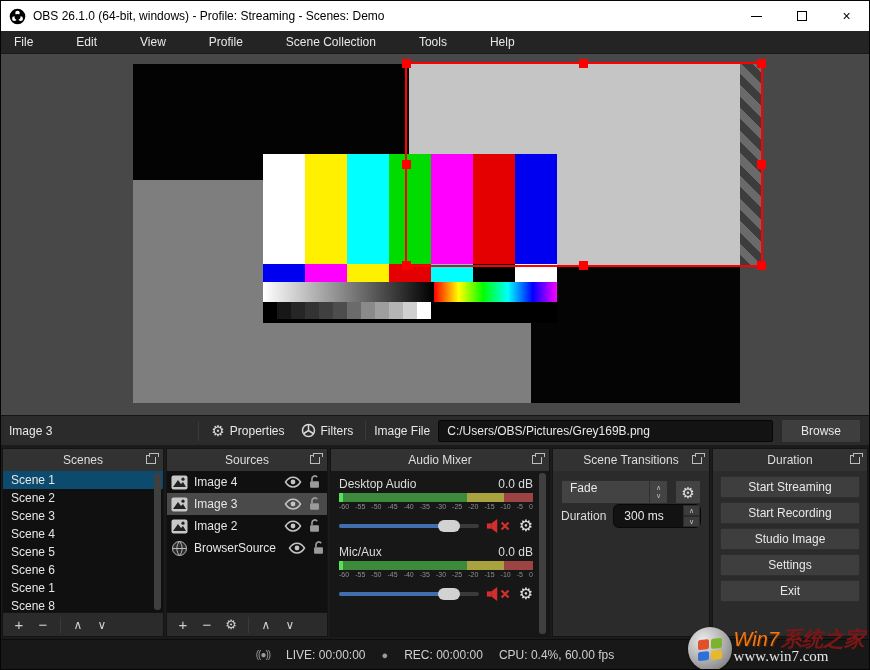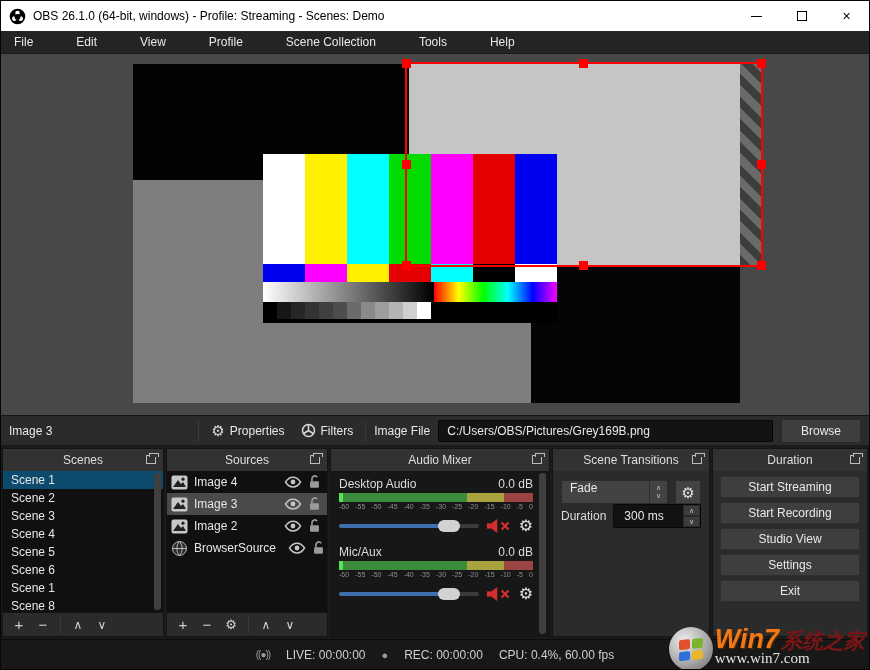--- a/index.html
+++ b/index.html
@@ -98,21 +98,21 @@
 
   
   .trans-body { background:#2b2b2b; padding:9px 8px; flex:1; }
   .trans-row { display:flex; align-items:center; gap:7px; }
   .combo { flex:1; height:24px; background:#434343; border:1px solid #2c2c2c; border-radius:2px; display:flex; color:#e8e8e8; }
   .combo-label { padding-left:8px; flex:1; }
   .combo-arrows { width:18px; border-left:1px solid #2f2f2f; display:flex; flex-direction:column; align-items:center; justify-content:center; font-size:7px; color:#c0c0c0; line-height:8px; height:100%; }
   .sq-btn { width:26px; height:24px; background:#434343; border:1px solid #2c2c2c; border-radius:2px; color:#e0e0e0; font-size:15px; line-height:1; }
   .dur-row { margin-top:0; }
   .dur-label { color:#dcdcdc; }
-  .spinbox { margin-left:auto; width:96px; height:24px; display:flex; background:#121212; border:1px solid #090909; border-radius:1px; }
+  .spinbox { margin-left:auto; width:96px; height:24px; display:flex; background:#121212; border:1px solid #090909; border-radius:6px; }
   .spin-val { flex:1; color:#e8e8e8; line-height:22px; padding-left:10px; }
   .spin-btns { width:17px; display:flex; flex-direction:column; }
   .spin-btn { flex:1; background:#3c3c3c; border:1px solid #2a2a2a; color:#c8c8c8; font-size:7px; display:flex; align-items:center; justify-content:center; }
 
   
   .controls-body { background:#2b2b2b; padding:5px 7px; flex:1; display:flex; flex-direction:column; gap:4px; }
   .ctl-btn { height:22px; background:#3e3e3e; border:1px solid #2e2e2e; border-radius:2px; color:#e8e8e8; font-size:12px; font-family:"Liberation Sans",sans-serif; }
 
   
   .statusbar { height:30px; background:#181818; border-top:1px solid #0d0d0d; display:flex; align-items:center; justify-content:center; gap:16px; position:relative; flex:0 0 auto; color:#cfcfcf; }
@@ -120,21 +120,21 @@
   .rec-ic { color:#9a9a9a; font-size:11px; }
 
   
   .watermark { position:absolute; right:4px; bottom:-2px; z-index:50; display:flex; align-items:flex-start; pointer-events:none; }
   .win-orb { width:44px; height:44px; border-radius:50%; background:radial-gradient(circle at 35% 30%,#ececec,#a8a8a8 55%,#6c6c6c 95%); display:flex; align-items:center; justify-content:center; box-shadow:0 1px 2px rgba(0,0,0,.6); }
   .win-flag { width:24px; height:21px; display:grid; grid-template-columns:1fr 1fr; grid-template-rows:1fr 1fr; gap:2px; transform:skewY(-6deg); }
   .win-flag i { border-radius:2px; }
   .wf-red{background:#e0502a}.wf-green{background:#7db32c}.wf-blue{background:#2e6fd8}.wf-yellow{background:#e8b82a}
   .wm-text { margin-left:2px; }
   .wm-row1 { display:flex; align-items:baseline; line-height:24px; }
-  .wm-win7 { font-size:27px; font-weight:bold; font-style:italic; color:#f07818; text-shadow:1px 1px 1px #5a2c00; }
+  .wm-win7 { font-size:20px; font-weight:normal; font-style:italic; color:#f07818; text-shadow:1px 1px 1px #5a2c00; }
   .wm-cn { font-size:21px; font-weight:bold; color:#7c1616; margin-left:2px;font-style:italic; }
   .wm-url { font-family:"Liberation Serif",serif; font-size:15px; color:#e4e4e4; text-shadow:1px 1px 1px #222; margin-top:-3px; }
 </style>
 </head>
 <body>
 
 <div class="window">
 
   <div class="titlebar">
     <svg class="obs-logo" viewBox="0 0 24 24">
@@ -491,21 +491,21 @@
     </div>
 
     <div class="panel p-controls">
       <div class="panel-header">
         <span>Duration</span>
         <span class="popout"></span>
       </div>
       <div class="controls-body">
           <button class="ctl-btn">Start Streaming</button>
           <button class="ctl-btn">Start Recording</button>
-          <button class="ctl-btn">Studio View</button>
+          <button class="ctl-btn">Studio Image</button>
           <button class="ctl-btn">Settings</button>
           <button class="ctl-btn">Exit</button>
         </div>
     </div>
 
   </div>
 
   <div class="statusbar">
     <span class="live-ic">((●))</span>
     <span>LIVE: 00:00:00</span>

